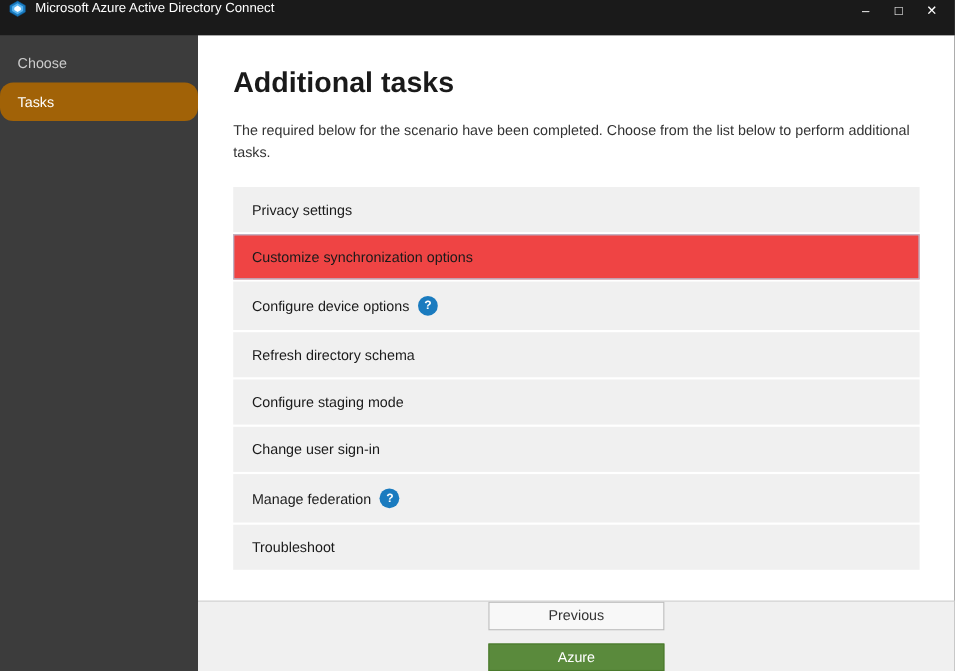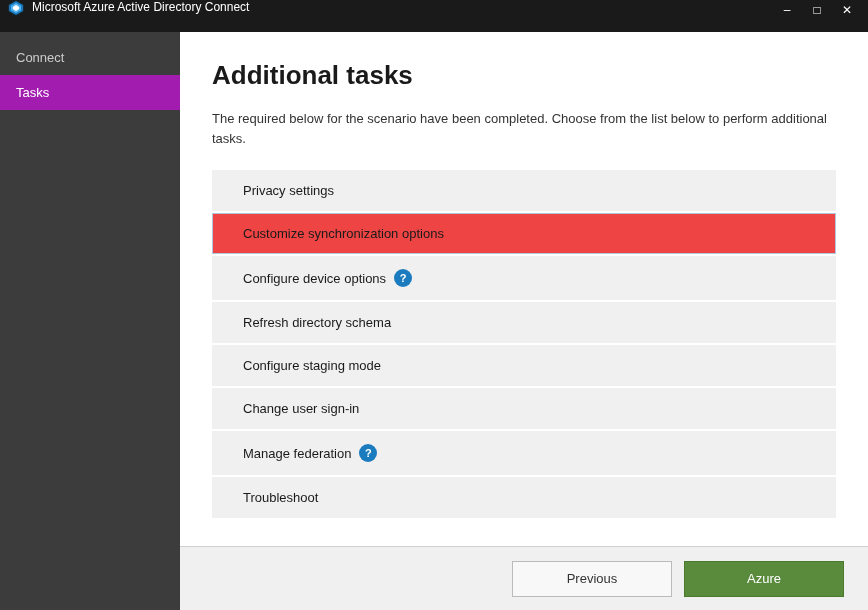--- a/index.html
+++ b/index.html
@@ -60,22 +60,23 @@
       flex-shrink: 0;
       padding-top: 8px;
     }
     .sidebar-item {
       padding: 10px 16px;
       color: #ccc;
       font-size: 13px;
       cursor: pointer;
     }
     .sidebar-item.active {
-      background: #a21caf;
-      color: #fff;
+      background: #a16207;
+      color: #fff;
+      border-radius: 12px;
     }
 
     
     .main-content {
       flex: 1;
       background: #fff;
       display: flex;
       flex-direction: column;
       overflow: hidden;
     }
@@ -103,21 +104,21 @@
 
     .task-list {
       display: flex;
       flex-direction: column;
       gap: 2px;
       max-width: 640px;
     }
 
     .task-item {
       background: #f0f0f0;
-      padding: 12px 30px;
+      padding: 12px 16px;
       font-size: 13px;
       color: #1a1a1a;
       cursor: pointer;
       display: flex;
       align-items: center;
       gap: 8px;
       border: 1px solid transparent;
       text-align: center;
     }
     .task-item.selected {
@@ -142,20 +143,21 @@
     .footer {
       background: #f0f0f0;
       border-top: 1px solid #d0d0d0;
       height: 64px;
       display: flex;
       align-items: center;
       justify-content: flex-end;
       padding: 0 24px;
       gap: 12px;
       flex-shrink: 0;
+      flex-direction: column;
     }
 
     .btn {
       height: 36px;
       min-width: 160px;
       border: 1px solid #bbb;
       font-size: 13px;
       cursor: pointer;
       font-family: 'Segoe UI', Arial, sans-serif;
     }
@@ -183,21 +185,21 @@
     <button class="title-bar-btn">–</button>
     <button class="title-bar-btn">□</button>
     <button class="title-bar-btn close">✕</button>
   </div>
 </div>
 
 <div class="app-body">
 
   <div class="sidebar">
     <div class="sidebar-item">
-      <span>Connect</span>
+      <span>Choose</span>
     </div>
     <div class="sidebar-item active">
       <span>Tasks</span>
     </div>
   </div>
 
   <div class="main-content">
     <div class="content-area">
 
       <h1 class="page-title">Additional tasks</h1>

